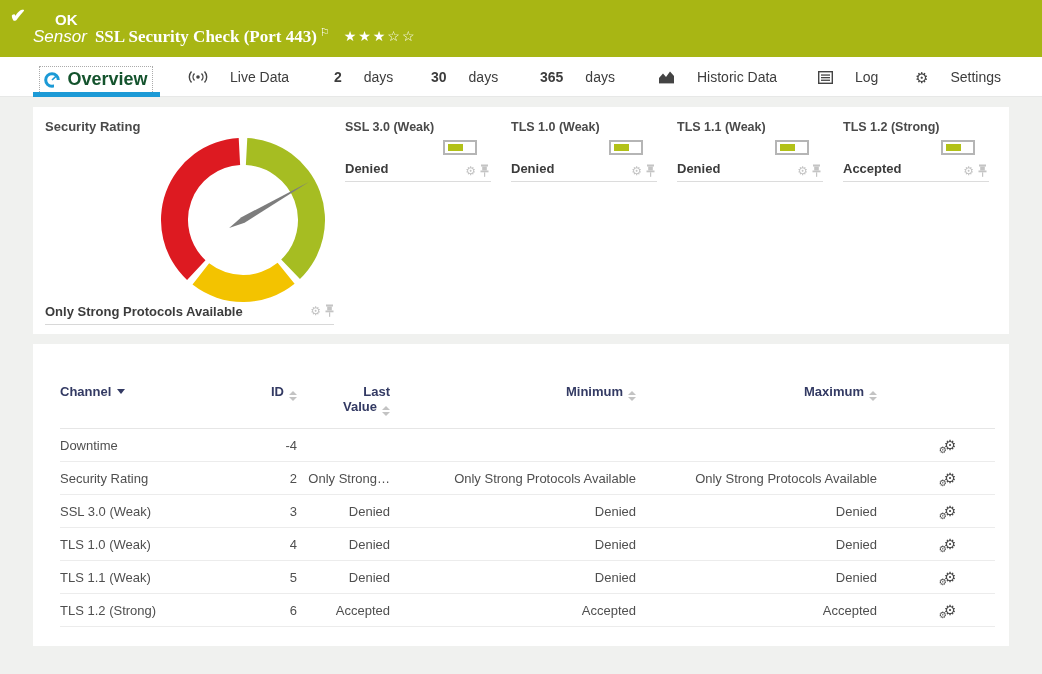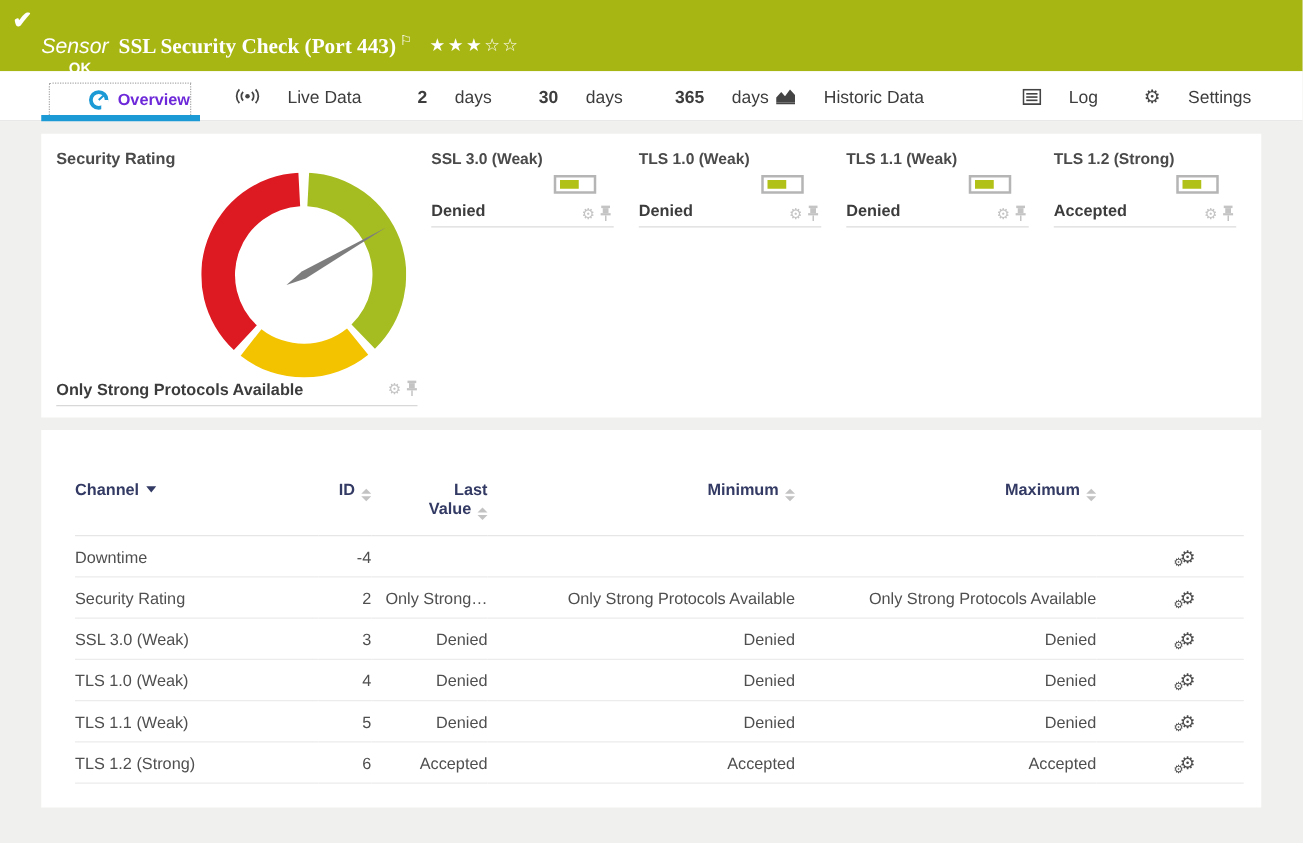--- a/index.html
+++ b/index.html
@@ -16,42 +16,42 @@
   .sensor-header {
     position: absolute; top:0; left:0; width:1042px; height:57px;
     background:#a8b614; color:#fff;
   }
   .check-icon { position:absolute; left:10px; top:4px; font-size:19px; font-weight:bold; }
   .title-row { position:absolute; left:33px; top:3px; display:flex; align-items:baseline; white-space:nowrap; }
   .sensor-kind { font-size:17px; font-style:italic; margin-right:8px;margin-top:24px; }
   .sensor-title { font-size:17px; font-weight:bold;font-family:Liberation Serif, serif; }
   .flag-icon { font-size:11px; margin-left:3px; position:relative; top:-6px; }
   .stars { font-size:14px; letter-spacing:2px; margin-left:14px; position:relative; top:-1px; }
-  .sensor-status { position:absolute; left:55px; top:47px; font-size:12px; font-weight:bold; }
+  .sensor-status { position:absolute; left:55px; top:11px; font-size:15px; font-weight:bold; }
 
   
   .tabbar {
     position:absolute; top:57px; left:0; width:1042px; height:40px;
     background:#fff; border-bottom:1px solid #e7e8e7;
   }
   .tab { position:absolute; top:0; height:40px; display:flex; align-items:center; gap:22px;
          font-size:14px; color:#3d3d3d; cursor:pointer; white-space:nowrap; }
   .tab .num { font-weight:bold; }
   .tab-overview-box {
     position:absolute; left:39px; top:9px; width:114px; height:26px;
     border:1px dotted #ababab; border-bottom:none;
-    display:flex; align-items:center; justify-content:flex-end; gap:7px;
-    font-size:13px; font-weight:bold; color:#6d28d9; cursor:pointer;
+    display:flex; align-items:center; justify-content:center; gap:7px;
+    font-size:18px; font-weight:bold; color:#14532d; cursor:pointer;
   }
   .tab-underline { position:absolute; left:33px; top:35px; width:127px; height:5px; background:#1c9ad6; }
   .t-livedata { left:188px; }
   .t-2days   { left:334px; }
   .t-30days  { left:431px; }
   .t-365days { left:540px; }
-  .t-historic{ left:620px; }
+  .t-historic{ left:658px; }
   .t-log     { left:818px;text-align:right; }
   .t-settings{ left:915px; }
   .tab-icon svg { display:block; }
   .gear-glyph { font-size:15px; color:#444; line-height:1; }
 
   
   .card { position:absolute; left:33px; width:976px; background:#fff; }
   .card-gauges { top:107px; height:227px; }
   .card-table  { top:344px; height:302px; }
 

